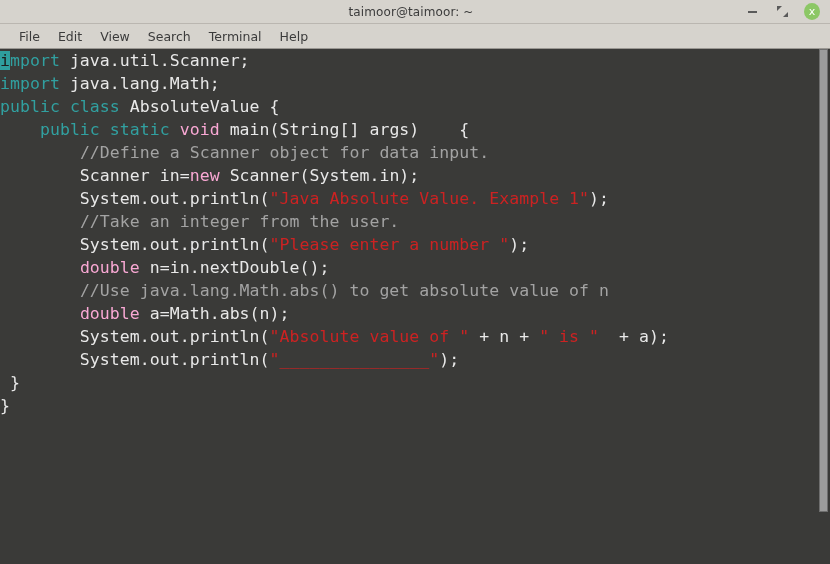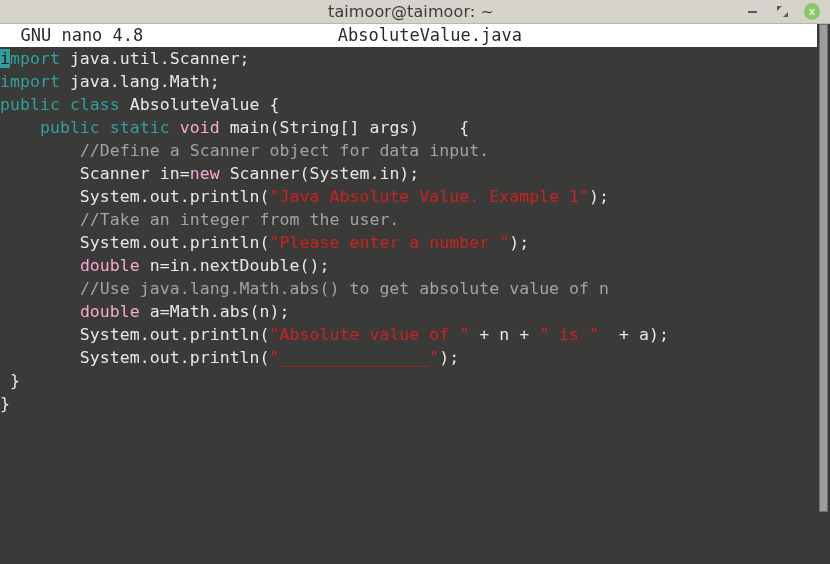--- a/index.html
+++ b/index.html
@@ -31,21 +31,21 @@
     background: #d6d3cd;
     border-bottom: 1px solid #bab6b0;
     display: flex;
     align-items: center;
     position: relative;
     box-sizing: border-box;
   }
   .titlebar-title {
     flex: 1;
     text-align: center;
-    font-size: 16px;
+    font-size: 12px;
     color: #3c3c3c;
     font-family: "DejaVu Sans", sans-serif;
     letter-spacing: 0.1px;
     padding-left: 78px;
     white-space: nowrap;
     overflow: hidden;
   }
   .win-buttons {
     display: flex;
     align-items: center;
@@ -224,24 +224,31 @@
       </div>
       <div class="win-btn">
         <span class="max-glyph"></span>
       </div>
       <div class="win-btn">
         <span class="close-btn">x</span>
       </div>
     </div>
   </div>
 
+  <div class="menubar" id="menubar">
+      <div class="menu-item">File</div>
+      <div class="menu-item">Edit</div>
+      <div class="menu-item">View</div>
+      <div class="menu-item">Search</div>
+      <div class="menu-item">Terminal</div>
+      <div class="menu-item">Help</div>
+    </div>
 
   <div class="terminal">
     <div class="term-inner">
-      <div class="nano-header">  GNU nano 4.8                   AbsoluteValue.java</div>
       <div class="code-area" id="codearea"><div class="code-line"><span class="cursor">i</span><span class="kw">mport </span><span class="pln">java.util.Scanner;</span></div><div class="code-line"><span class="kw">import </span><span class="pln">java.lang.Math;</span></div><div class="code-line"><span class="kw">public class </span><span class="pln">AbsoluteValue {</span></div><div class="code-line"><span class="pln">    </span><span class="kw">public static </span><span class="type">void </span><span class="pln">main(String[] args)    {</span></div><div class="code-line"><span class="pln">        </span><span class="cmt">//Define a Scanner object for data input.</span></div><div class="code-line"><span class="pln">        Scanner in=</span><span class="type">new </span><span class="pln">Scanner(System.in);</span></div><div class="code-line"><span class="pln">        System.out.println(</span><span class="str">"Java Absolute Value. Example 1"</span><span class="pln">);</span></div><div class="code-line"><span class="pln">        </span><span class="cmt">//Take an integer from the user.</span></div><div class="code-line"><span class="pln">        System.out.println(</span><span class="str">"Please enter a number "</span><span class="pln">);</span></div><div class="code-line"><span class="pln">        </span><span class="type">double </span><span class="pln">n=in.nextDouble();</span></div><div class="code-line"><span class="pln">        </span><span class="cmt">//Use java.lang.Math.abs() to get absolute value of n</span></div><div class="code-line"><span class="pln">        </span><span class="type">double </span><span class="pln">a=Math.abs(n);</span></div><div class="code-line"><span class="pln">        System.out.println(</span><span class="str">"Absolute value of "</span><span class="pln"> + n + </span><span class="str">" is "</span><span class="pln">  + a);</span></div><div class="code-line"><span class="pln">        System.out.println(</span><span class="str">"_______________"</span><span class="pln">);</span></div><div class="code-line"><span class="pln"> }</span></div><div class="code-line"><span class="pln">}</span></div></div>
     </div>
     <div class="scrollbar">
       <div class="scroll-thumb"></div>
     </div>
   </div>
 
   <div class="shortcuts">
     
     

